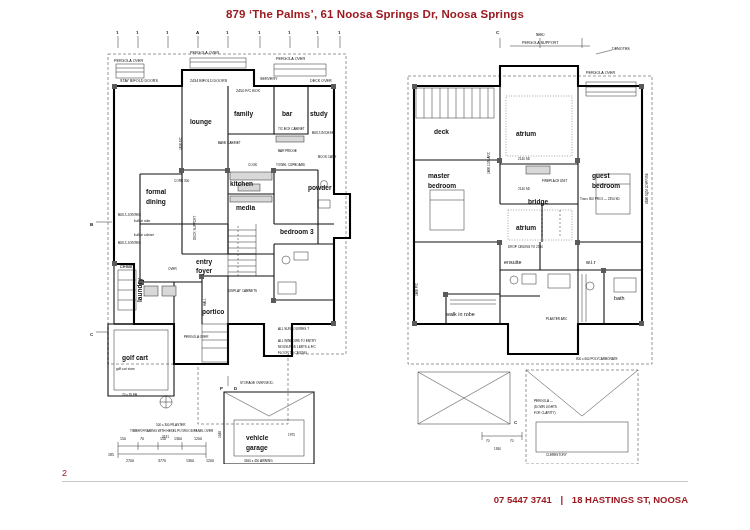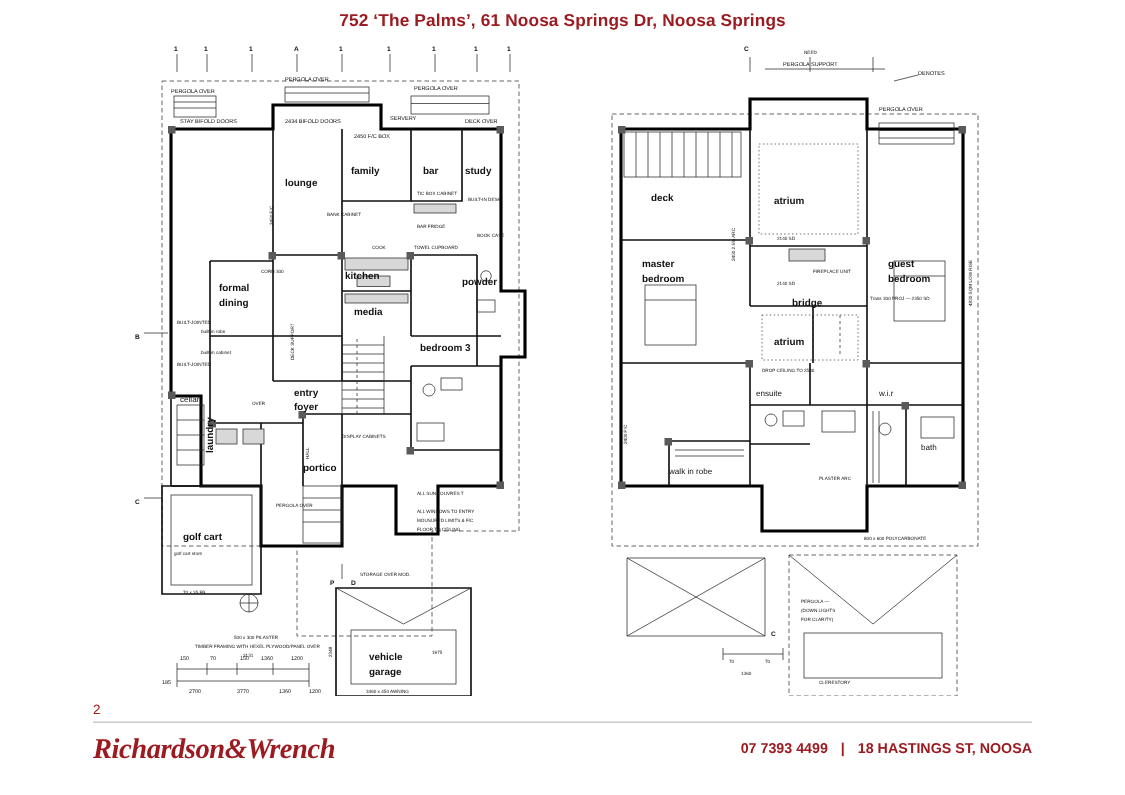--- a/index.html
+++ b/index.html
@@ -107,21 +107,21 @@
   .lbl-xs{ font-size: 3.7px; }
   .lbl-tiny{ font-size: 3.1px; }
   .dimtxt { font-size: 3.6px; }
   .gridnum { font-size: 4.4px; font-weight: bold; }
 </style>
 </head>
 <body>
 
 <div class="page">
 
-  <div class="page-title">752 ‘The Palms’, 61 Noosa Springs Dr, Noosa Springs</div>
+  <div class="page-title">879 ‘The Palms’, 61 Noosa Springs Dr, Noosa Springs</div>
 
   <div class="plans">
 
     <div class="plan plan-left">
       <svg class="drawing" width="300" height="440" viewBox="0 0 300 440">
 
         <g class="thin">
           <line x1="40" y1="12" x2="40" y2="24"></line>
           <line x1="60" y1="12" x2="60" y2="24"></line>
           <line x1="90" y1="12" x2="90" y2="24"></line>
@@ -533,19 +533,18 @@
           <line x1="92" y1="408" x2="92" y2="416"></line>
           <line x1="132" y1="408" x2="132" y2="416"></line>
         </g>
       </svg>
     </div>
   </div>
 
   <div class="page-number">2</div>
 
   <div class="footer-rule"></div>
-  <div class="brand">Richardson&amp;Wrench</div>
   <div class="footer-contact">
-    <span>07 7393 4499</span>
+    <span>07 5447 3741</span>
     <span class="sep">|</span>
     <span>18 HASTINGS ST, NOOSA</span>
   </div>
 </div>
 
 </body></html>

